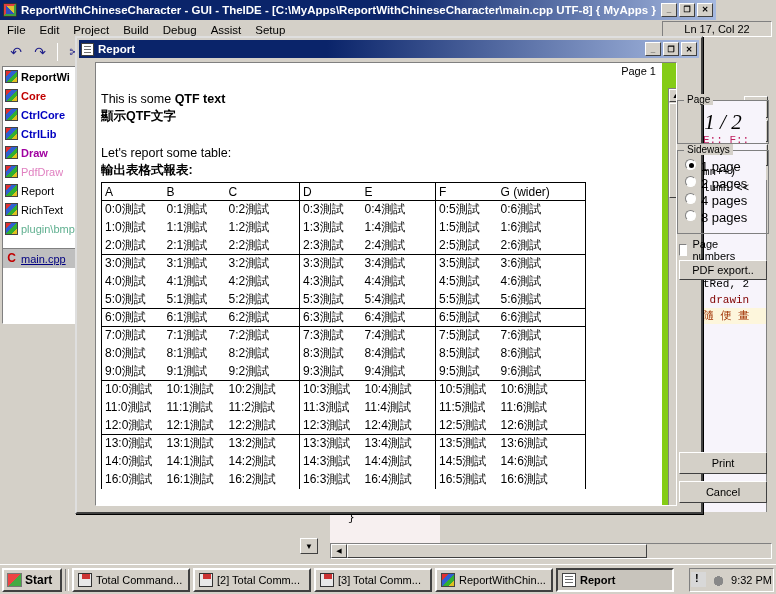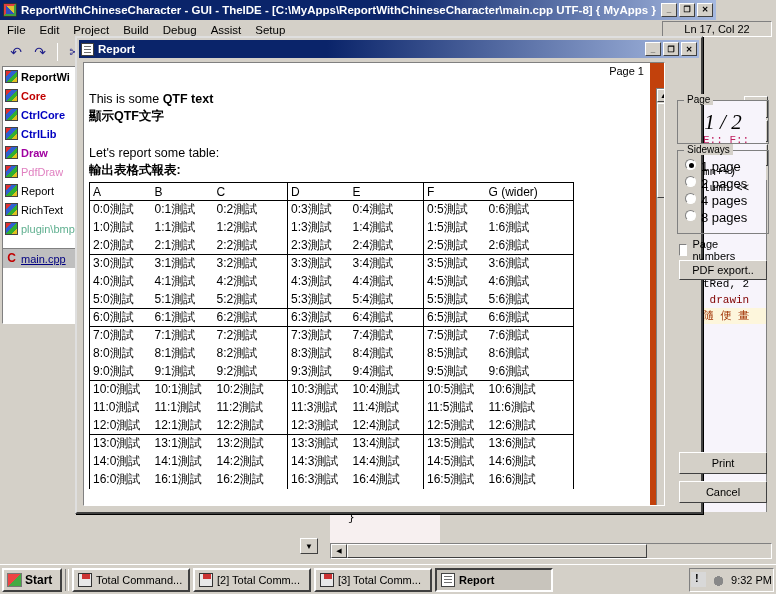--- a/index.html
+++ b/index.html
@@ -159,23 +159,23 @@
   }
   .dlg-title .dtext{flex:1 1 auto;}
   .dlg-wb { display:flex; gap:2px; padding-right:2px;}
   .dlg-wb .b{
     width:16px;height:14px;background:#d4d0c8;
     border:1px solid; border-color:#fff #404040 #404040 #fff;
     display:flex;align-items:center;justify-content:center;font-size:8px;color:#000;
   }
 
   .doc-wrap {
-    position:absolute; left:6px; top:24px; width:582px; height:444px;
+    position:absolute; left:18px; top:24px; width:582px; height:444px;
     border:1px solid; border-color:#808080 #fff #fff #808080;
-    background:#c2410c; overflow:hidden;
+    background:#84cc16; overflow:hidden;
   }
   .doc-page{
     position:absolute; left:0; top:0; width:566px; height:444px;
     background:#fff; overflow:hidden;
     font-size:12.5px; color:#000;
   }
   .pagelabel{ position:absolute; right:6px; top:2px; font-size:11px;}
   .doc-inner{ position:absolute; left:5px; top:28px; right:4px; }
   .ln{ line-height:17px; white-space:nowrap;}
   .ln b{ font-weight:bold; }
@@ -640,20 +640,24 @@
           <span>Total Command...</span>
         </div>
         <div class="task">
           <span class="ti floppy"></span>
           <span>[2] Total Comm...</span>
         </div>
         <div class="task">
           <span class="ti floppy"></span>
           <span>[3] Total Comm...</span>
         </div>
+        <div class="task">
+          <span class="ti pkg"></span>
+          <span>ReportWithChin...</span>
+        </div>
         <div class="task active">
           <span class="ti rep"></span>
           <span>Report</span>
         </div>
       </div>
     <div class="tray">
       <span class="icn warn"></span>
       <span class="icn net"></span>
       <span>9:32 PM</span>
     </div>

